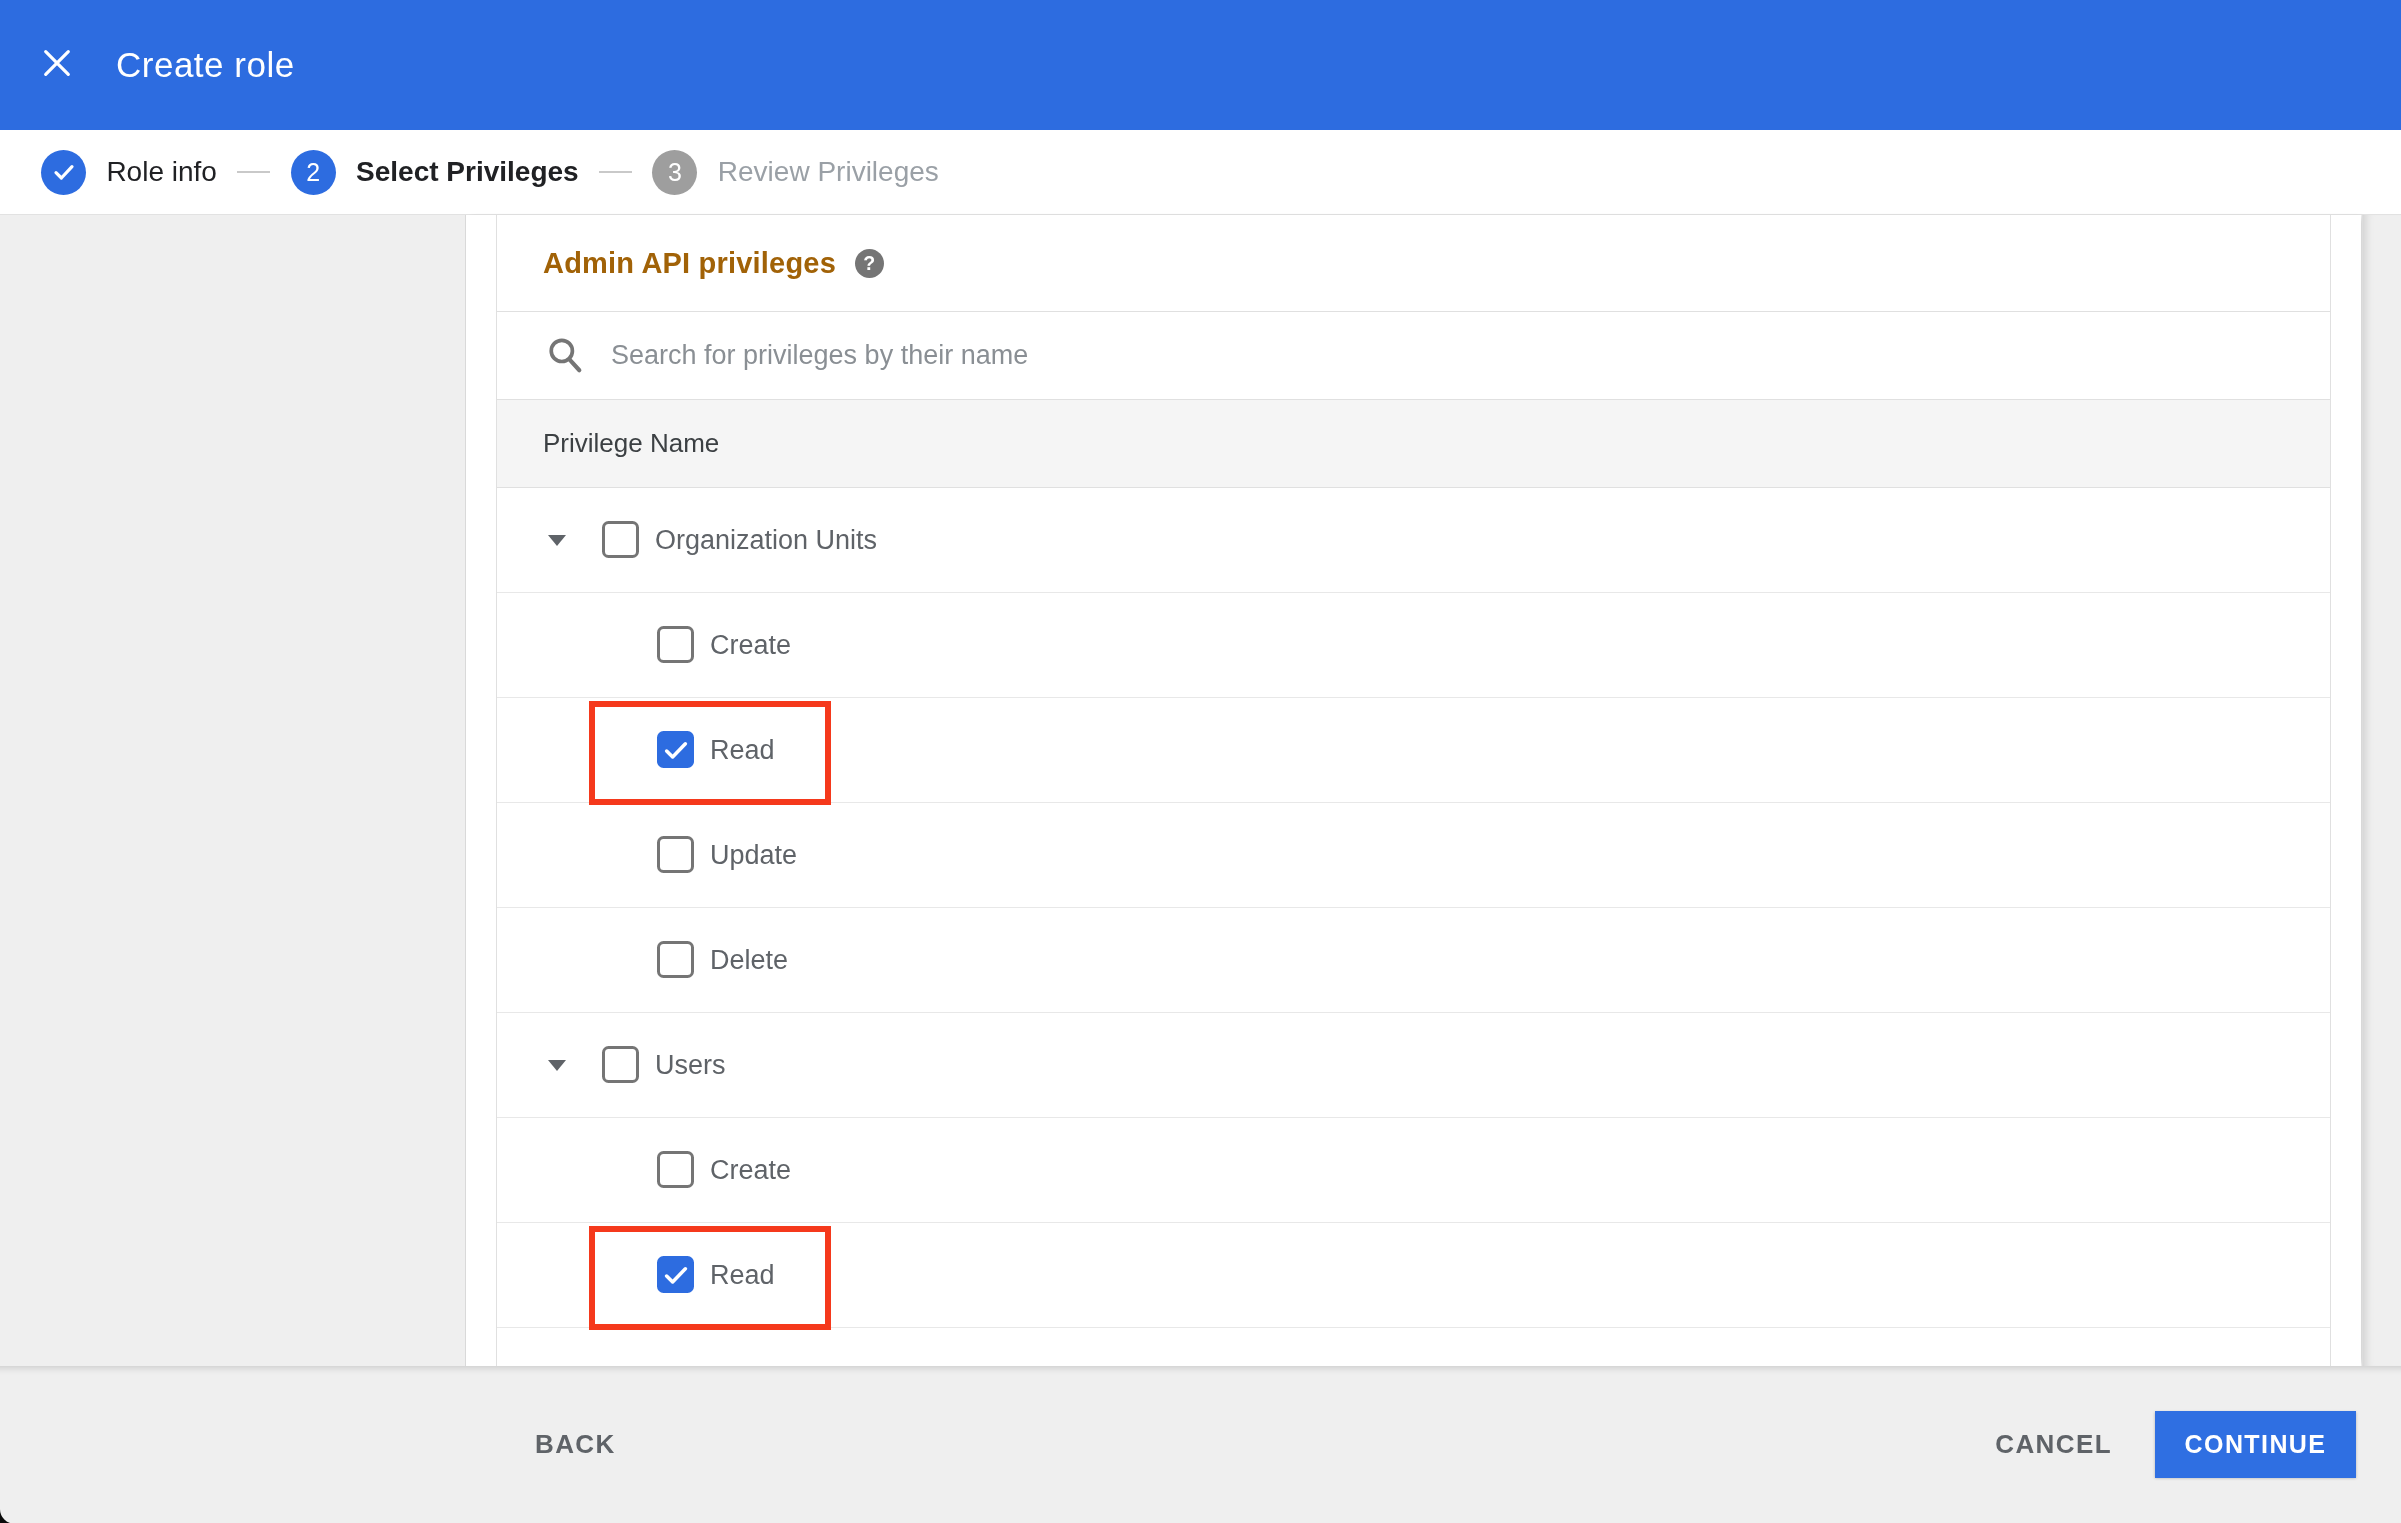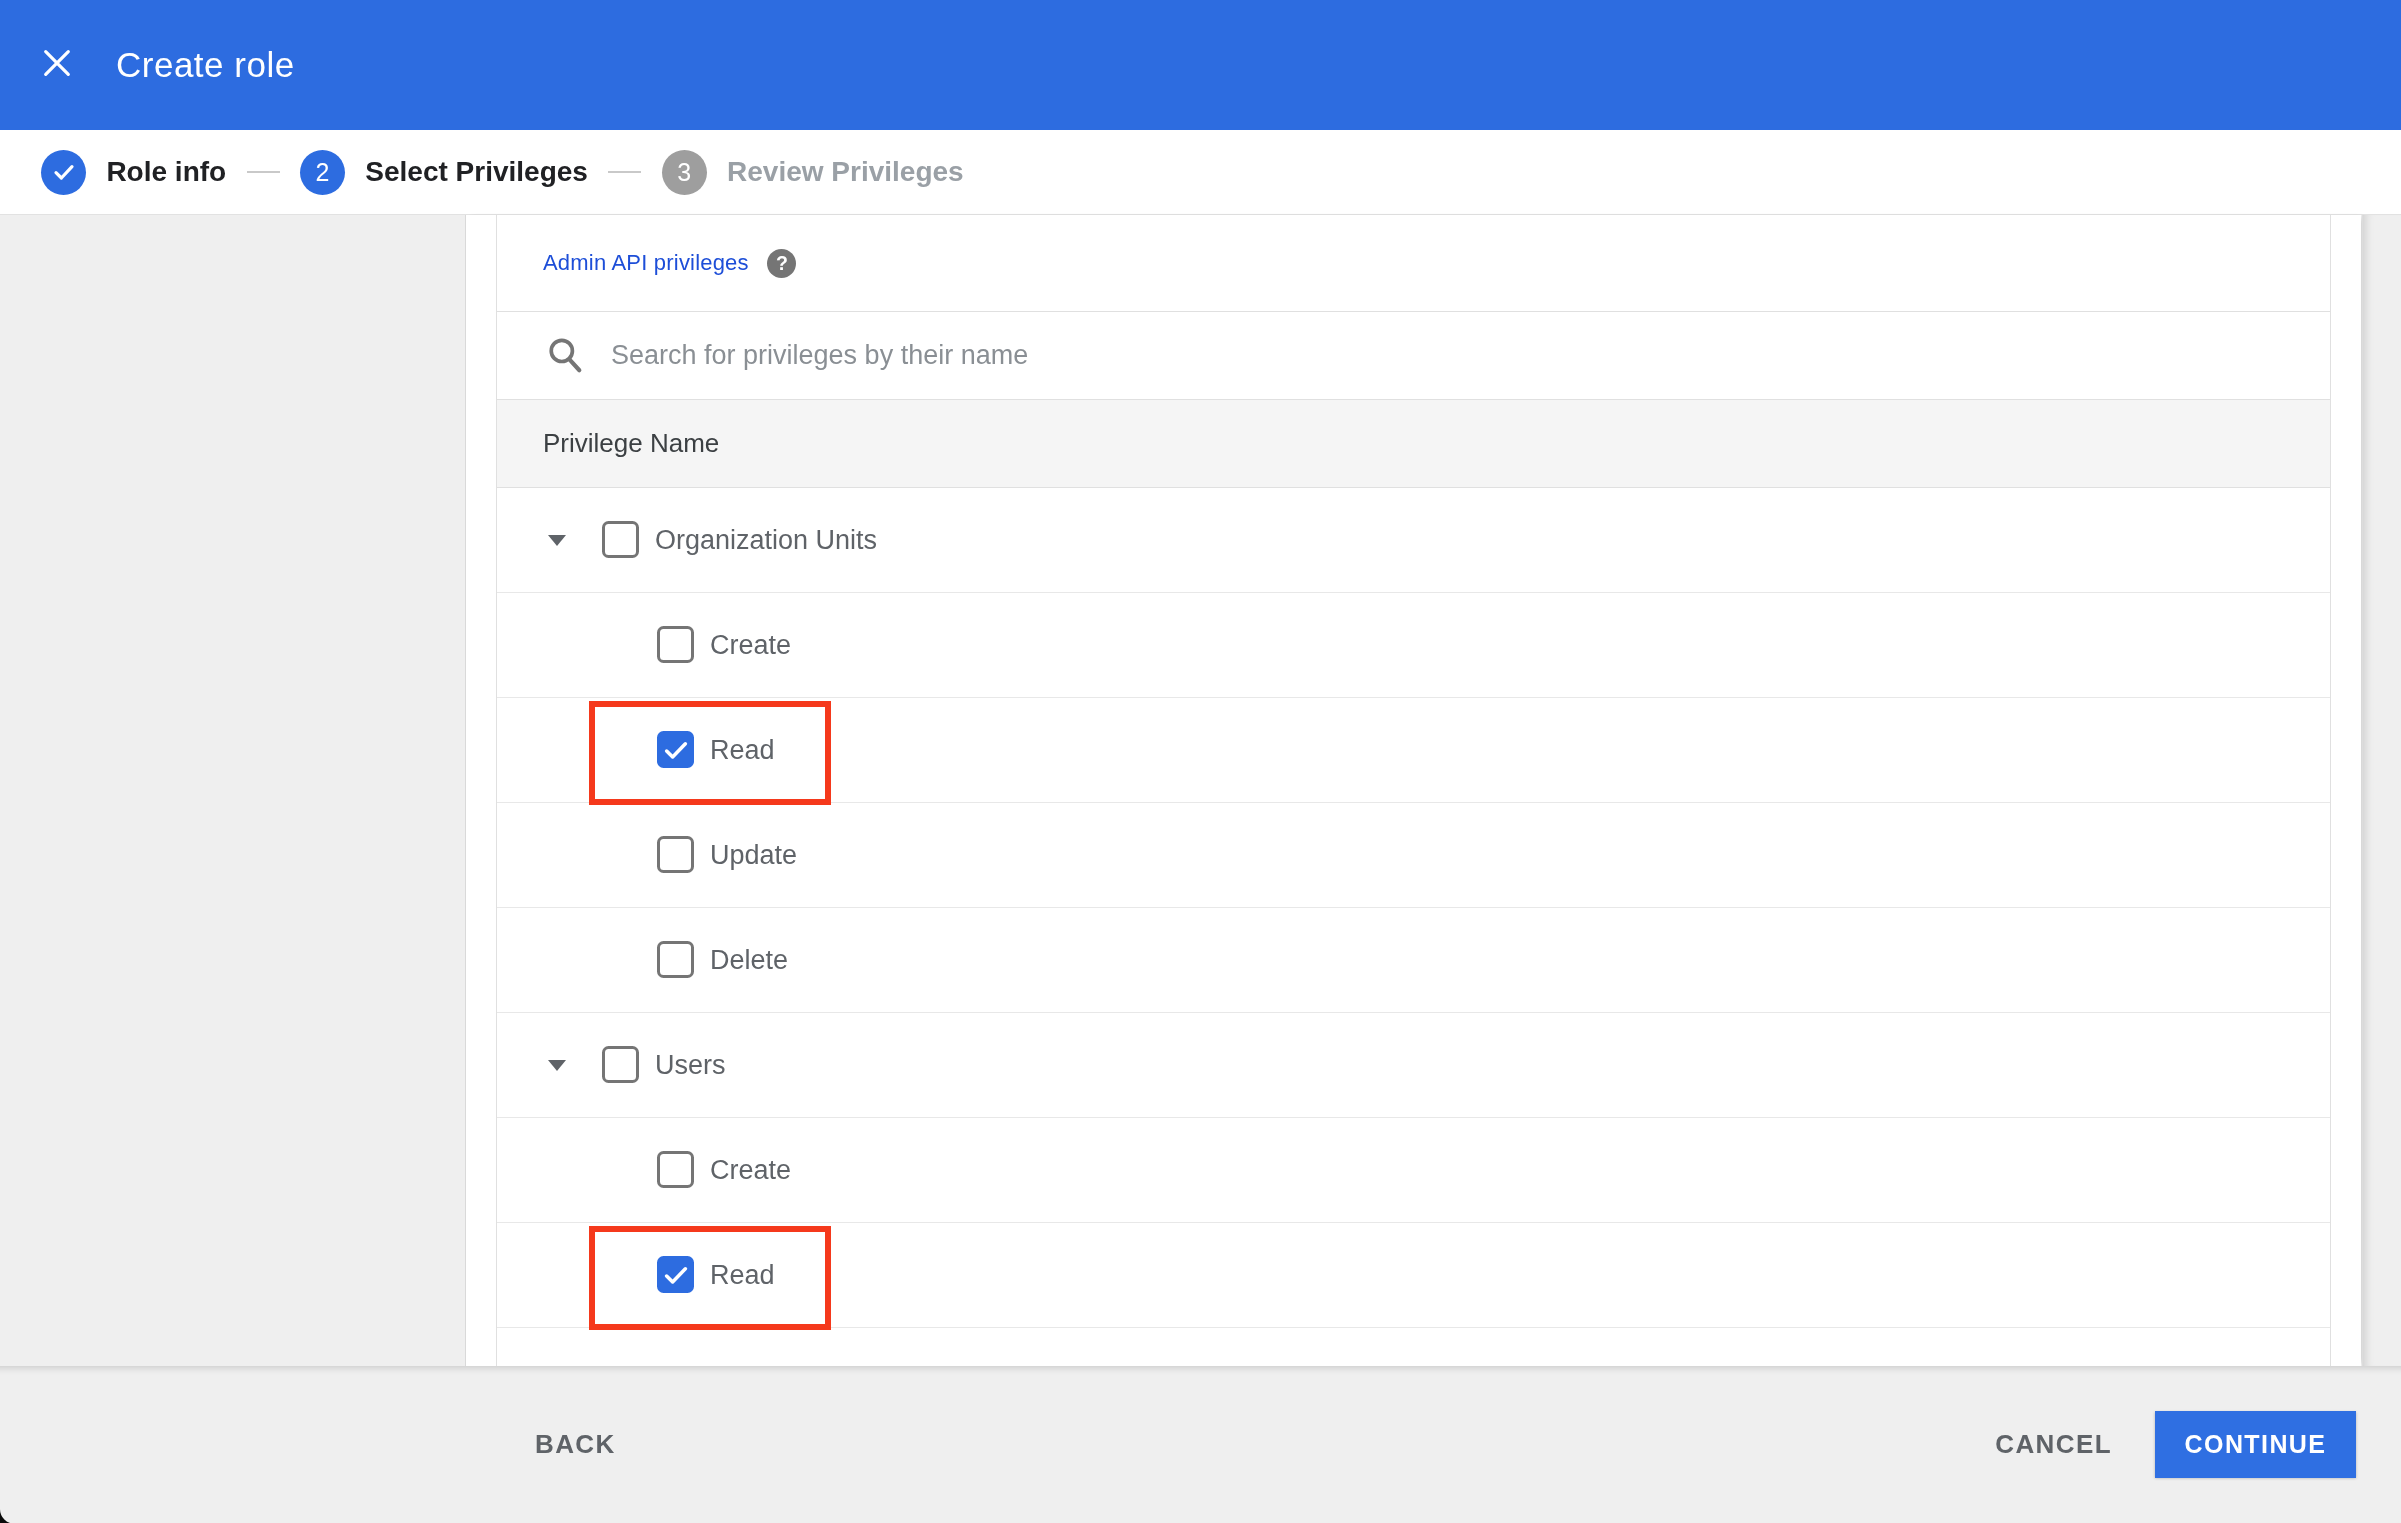--- a/index.html
+++ b/index.html
@@ -33,21 +33,21 @@
     display:flex; align-items:center; padding-left:41px;
   }
   .step { display:flex; align-items:center; }
   .circle {
     width:45px; height:45px; border-radius:50%;
     display:flex; align-items:center; justify-content:center;
     color:#fff; font-size:25px; font-weight:400; flex:none;
   }
   .step.completed .circle, .step.active .circle { background:#2d6ce0; }
   .step.upcoming  .circle { background:#9e9e9e; }
-  .slabel { margin-left:20.4px; font-size:28px; color:#202124;font-weight:bold; }
+  .slabel { margin-left:20.4px; font-size:28px; color:#202124; }
   .step.active .slabel { font-weight:700; }
   .step.upcoming .slabel { color:#9aa0a6; }
   .dash { width:33px; height:2.8px; background:#c9c9c9; margin:0 20.4px; }
 
   
   .page { position:absolute; left:0; top:215px; right:0; bottom:158px; background:#efefef; }
   .card {
     position:absolute; left:465px; top:0; width:1896px; height:100%;
     background:#ffffff; border-left:1.9px solid #d9d9d9;
     box-shadow:3.7px 0 5.6px -2.8px rgba(0,0,0,0.20);
@@ -60,21 +60,21 @@
 
   
   .tbl {
     position:absolute; left:30px; top:0; width:1835px; height:100%;
     border-left:0.9px solid #e0e0e0; border-right:0.9px solid #e0e0e0;
   }
   .heading-row {
     height:97px; border-bottom:0.9px solid #e0e0e0;
     display:flex; align-items:center; padding-left:46px;
   }
-  .heading-row h2 { font-size:22px; font-weight:400; color:#1d4ed8; letter-spacing:0.2px; }
+  .heading-row h2 { font-size:29px; font-weight:700; color:#a16207; letter-spacing:0.2px; }
   .help {
     margin-left:18.6px; width:29px; height:29px; border-radius:50%;
     background:#757575; color:#fff; font-size:19.5px; font-weight:700;
     display:flex; align-items:center; justify-content:center; cursor:pointer;
   }
   .search-row {
     height:88px; border-bottom:0.9px solid #e0e0e0;
     display:flex; align-items:center; padding-left:51px;
   }
   .search-row input {

